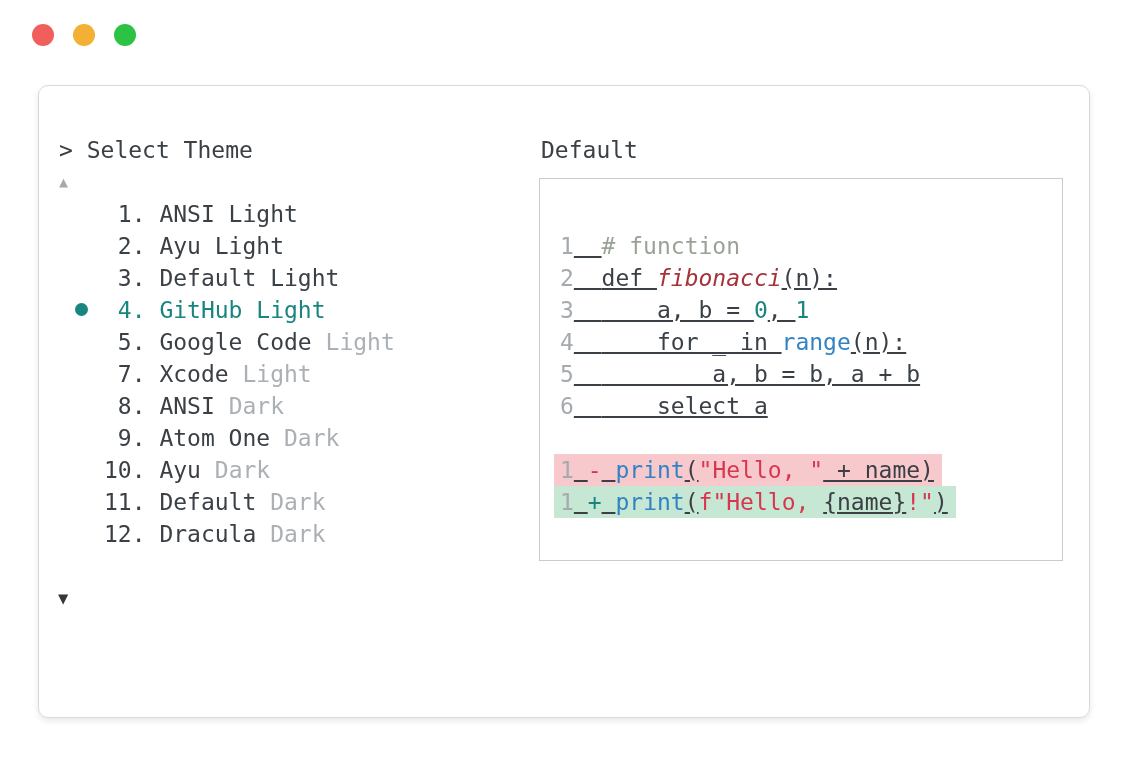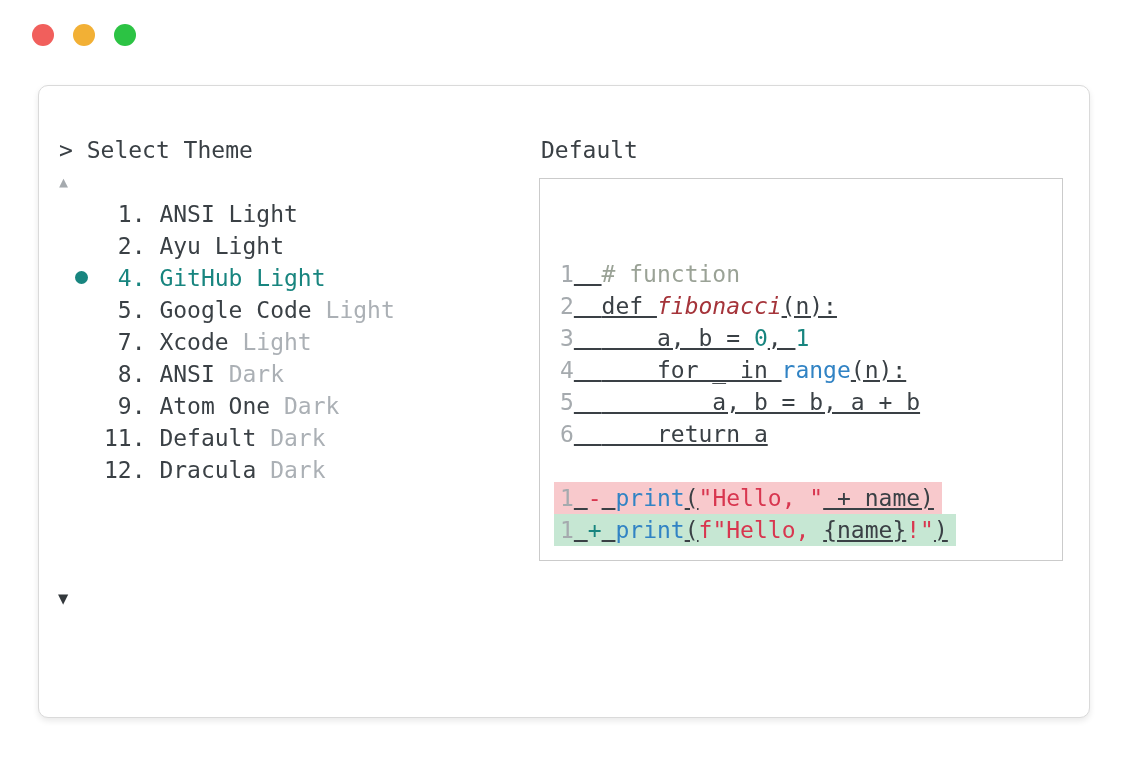--- a/index.html
+++ b/index.html
@@ -20,21 +20,21 @@
   .theme-list { position:absolute; left:65px; top:112px; }
   .theme-row { position:relative; height:32px; line-height:32px; white-space:pre; color:var(--dark); cursor:pointer; }
   .theme-row .muted { color:var(--muted,#ABB0B5); }
   .theme-row.sel { color:var(--teal,#18857F); }
   .bullet { position:absolute; left:-29px; top:9px; width:13px; height:13px; border-radius:50%; background:var(--teal,#18857F); }
 
   .hint { position:absolute; left:20px; top:557px; line-height:32px; white-space:pre; color:var(--hint,#9CA2A8); }
 
   .preview-label { position:absolute; left:502px; top:48px; line-height:32px; color:var(--dark); }
   .preview-box { position:absolute; left:500px; top:92px; width:524px; height:383px;
-                 background:#fff; border:1.5px solid #cbcbcb; padding:79px 0 0 20px; overflow:hidden; }
+                 background:#fff; border:1.5px solid #cbcbcb; padding:51px 0 0 20px; overflow:hidden; }
 
   .code-line { height:32px; line-height:32px; white-space:pre; }
   .line-bg { display:inline-block; padding:0 8px 0 6px; margin-left:-6px; }
   .bg-del { background:var(--del_bg,#F8C9CC); }
   .bg-add { background:var(--add_bg,#C6E7D3); }
 
   .seg-plain   { color:var(--dark,#3A4045);text-decoration:underline; }
   .seg-ln      { color:var(--line_number,#A5AAAE); }
   .seg-comment { color:var(--comment,#9AA296); }
   .seg-red     { color:var(--brick_red,#A5343A);font-style:italic; }
@@ -50,35 +50,37 @@
     <button class="light" style="background: rgb(242, 176, 53);"></button>
     <button class="light" style="background: rgb(44, 195, 68);"></button>
   </div>
 
 <div class="panel">
   <div class="prompt">&gt; Select Theme</div>
   <button class="scroll-up">▲</button>
   <div class="theme-list" id="theme-list">
       <div class="theme-row"><span> 1. ANSI Light</span></div>
       <div class="theme-row"><span> 2. Ayu Light</span></div>
+      <div class="theme-row"><span> 3. Default Light</span></div>
       <div class="theme-row sel"><span class="bullet"></span><span> 4. GitHub Light</span></div>
       <div class="theme-row"><span> 5. Google Code</span><span class="muted"> Light</span></div>
       <div class="theme-row"><span> 7. Xcode</span><span class="muted"> Light</span></div>
       <div class="theme-row"><span> 8. ANSI</span><span class="muted"> Dark</span></div>
       <div class="theme-row"><span> 9. Atom One</span><span class="muted"> Dark</span></div>
+      <div class="theme-row"><span>10. Ayu</span><span class="muted"> Dark</span></div>
       <div class="theme-row"><span>11. Default</span><span class="muted"> Dark</span></div>
       <div class="theme-row"><span>12. Dracula</span><span class="muted"> Dark</span></div>
     </div>
   <button class="scroll-down">▼</button>
 
   <div class="preview-label">Default</div>
   <div class="preview-box" id="preview-box">
       <div class="code-line"><span class="seg-ln">1</span><span class="seg-plain">  </span><span class="seg-comment"># function</span></div>
       <div class="code-line"><span class="seg-ln">2</span><span class="seg-plain">  </span><span class="seg-plain">def </span><span class="seg-red">fibonacci</span><span class="seg-plain">(n):</span></div>
       <div class="code-line"><span class="seg-ln">3</span><span class="seg-plain">  </span><span class="seg-plain">    a, b = </span><span class="seg-teal">0</span><span class="seg-plain">, </span><span class="seg-teal">1</span></div>
       <div class="code-line"><span class="seg-ln">4</span><span class="seg-plain">  </span><span class="seg-plain">    for _ in </span><span class="seg-blue">range</span><span class="seg-plain">(n):</span></div>
       <div class="code-line"><span class="seg-ln">5</span><span class="seg-plain">  </span><span class="seg-plain">        a, b = b, a + b</span></div>
-      <div class="code-line"><span class="seg-ln">6</span><span class="seg-plain">  </span><span class="seg-plain">    return a</span></div>
+      <div class="code-line"><span class="seg-ln">6</span><span class="seg-plain">  </span><span class="seg-plain">    select a</span></div>
       <div class="code-line"></div>
       <div class="code-line"><span class="line-bg bg-del"><span class="seg-ln">1</span><span class="seg-plain"> </span><span class="seg-crimson">-</span><span class="seg-plain"> </span><span class="seg-blue">print</span><span class="seg-plain">(</span><span class="seg-crimson">"Hello, "</span><span class="seg-plain"> + name)</span></span></div>
       <div class="code-line"><span class="line-bg bg-add"><span class="seg-ln">1</span><span class="seg-plain"> </span><span class="seg-teal">+</span><span class="seg-plain"> </span><span class="seg-blue">print</span><span class="seg-plain">(</span><span class="seg-crimson">f"Hello, </span><span class="seg-plain">{name}</span><span class="seg-crimson">!"</span><span class="seg-plain">)</span></span></div>
     </div>
 </div>
 
 </body></html>

